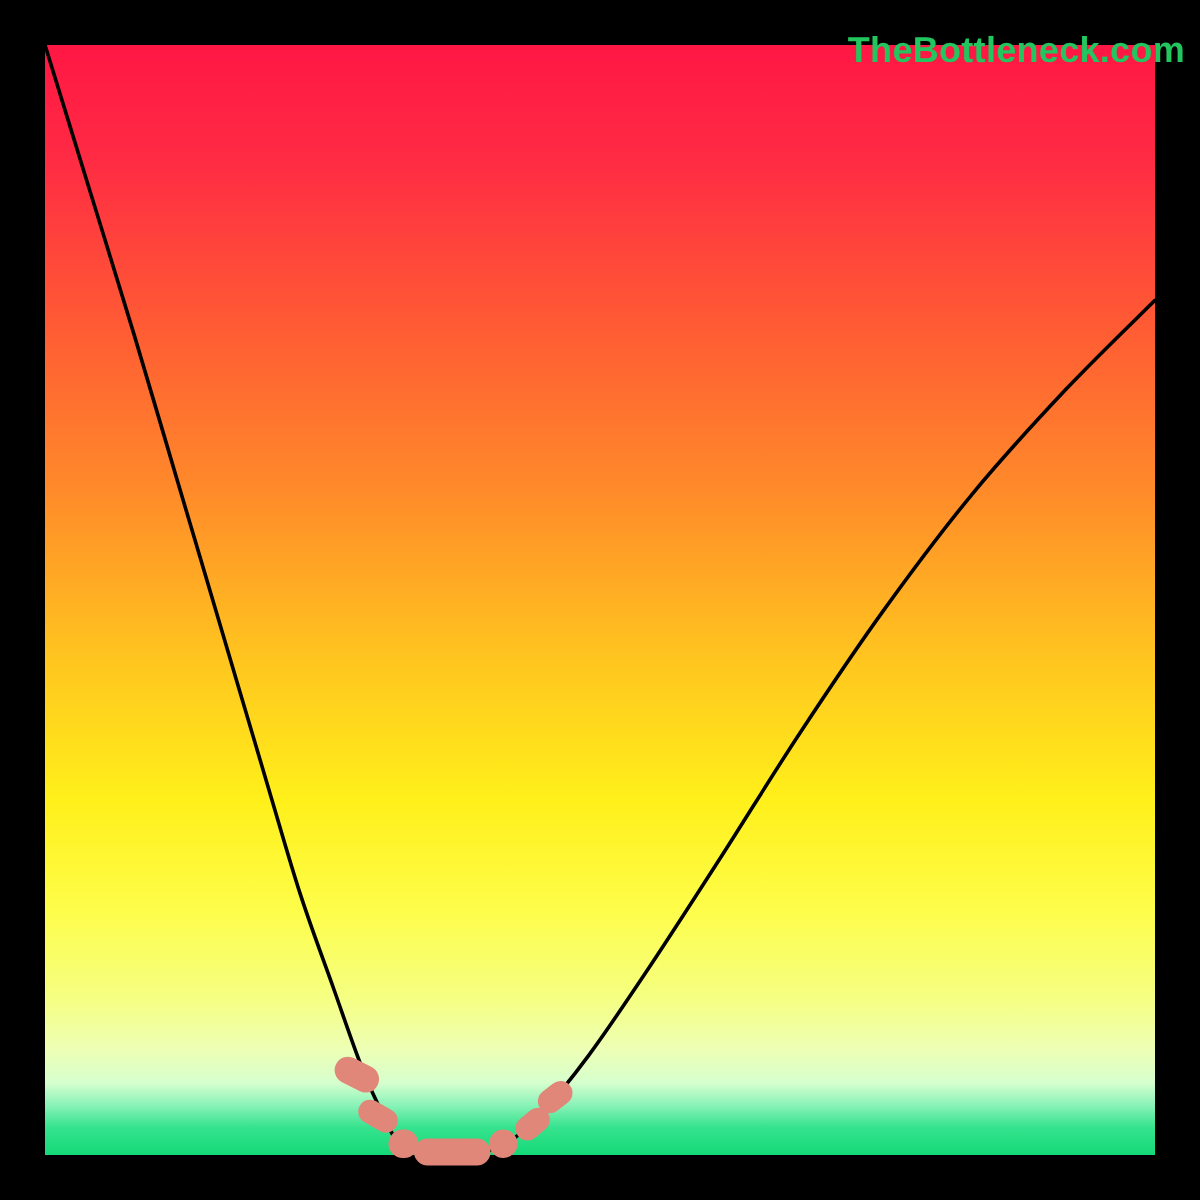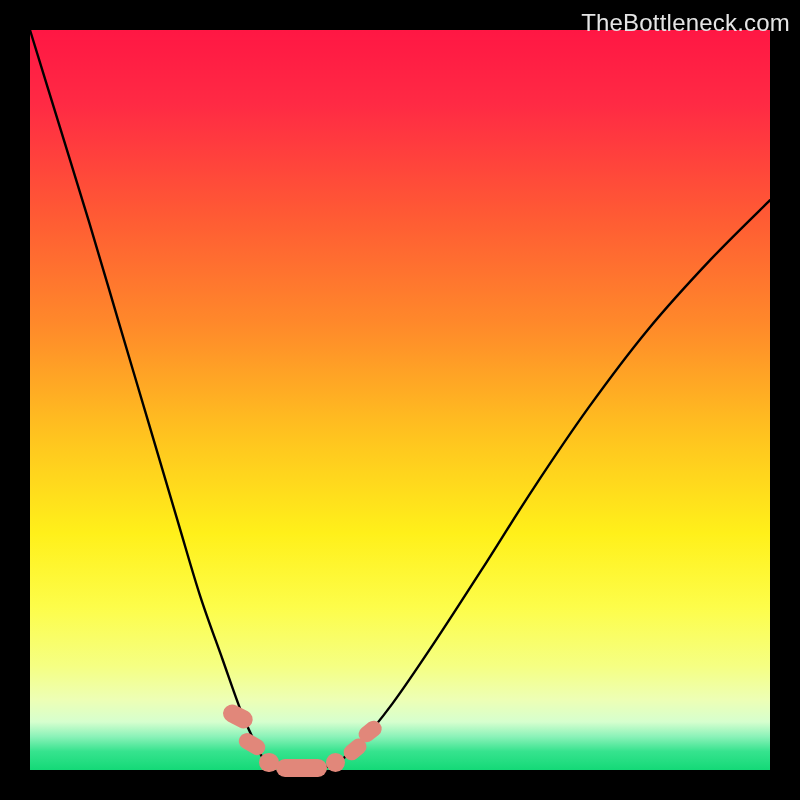--- a/index.html
+++ b/index.html
@@ -21,25 +21,25 @@
   }
   .gradient {
     position: absolute;
     left: 0;
     top: 0;
     width: 740px;
     height: 740px;
   }
   .watermark {
     position: absolute;
-    top: 9px;
+    top: 20px;
     right: 10px;
-    color: #e5e5e5;
+    color: #22c55e;
     font-size: 24px;
-    font-weight: 400;
+    font-weight: 700;
     letter-spacing: 0.2px;
     z-index: 50;
     user-select: none;
   }
   svg.curve {
     position: absolute;
     left: 0;
     top: 0;
     width: 740px;
     height: 740px;

